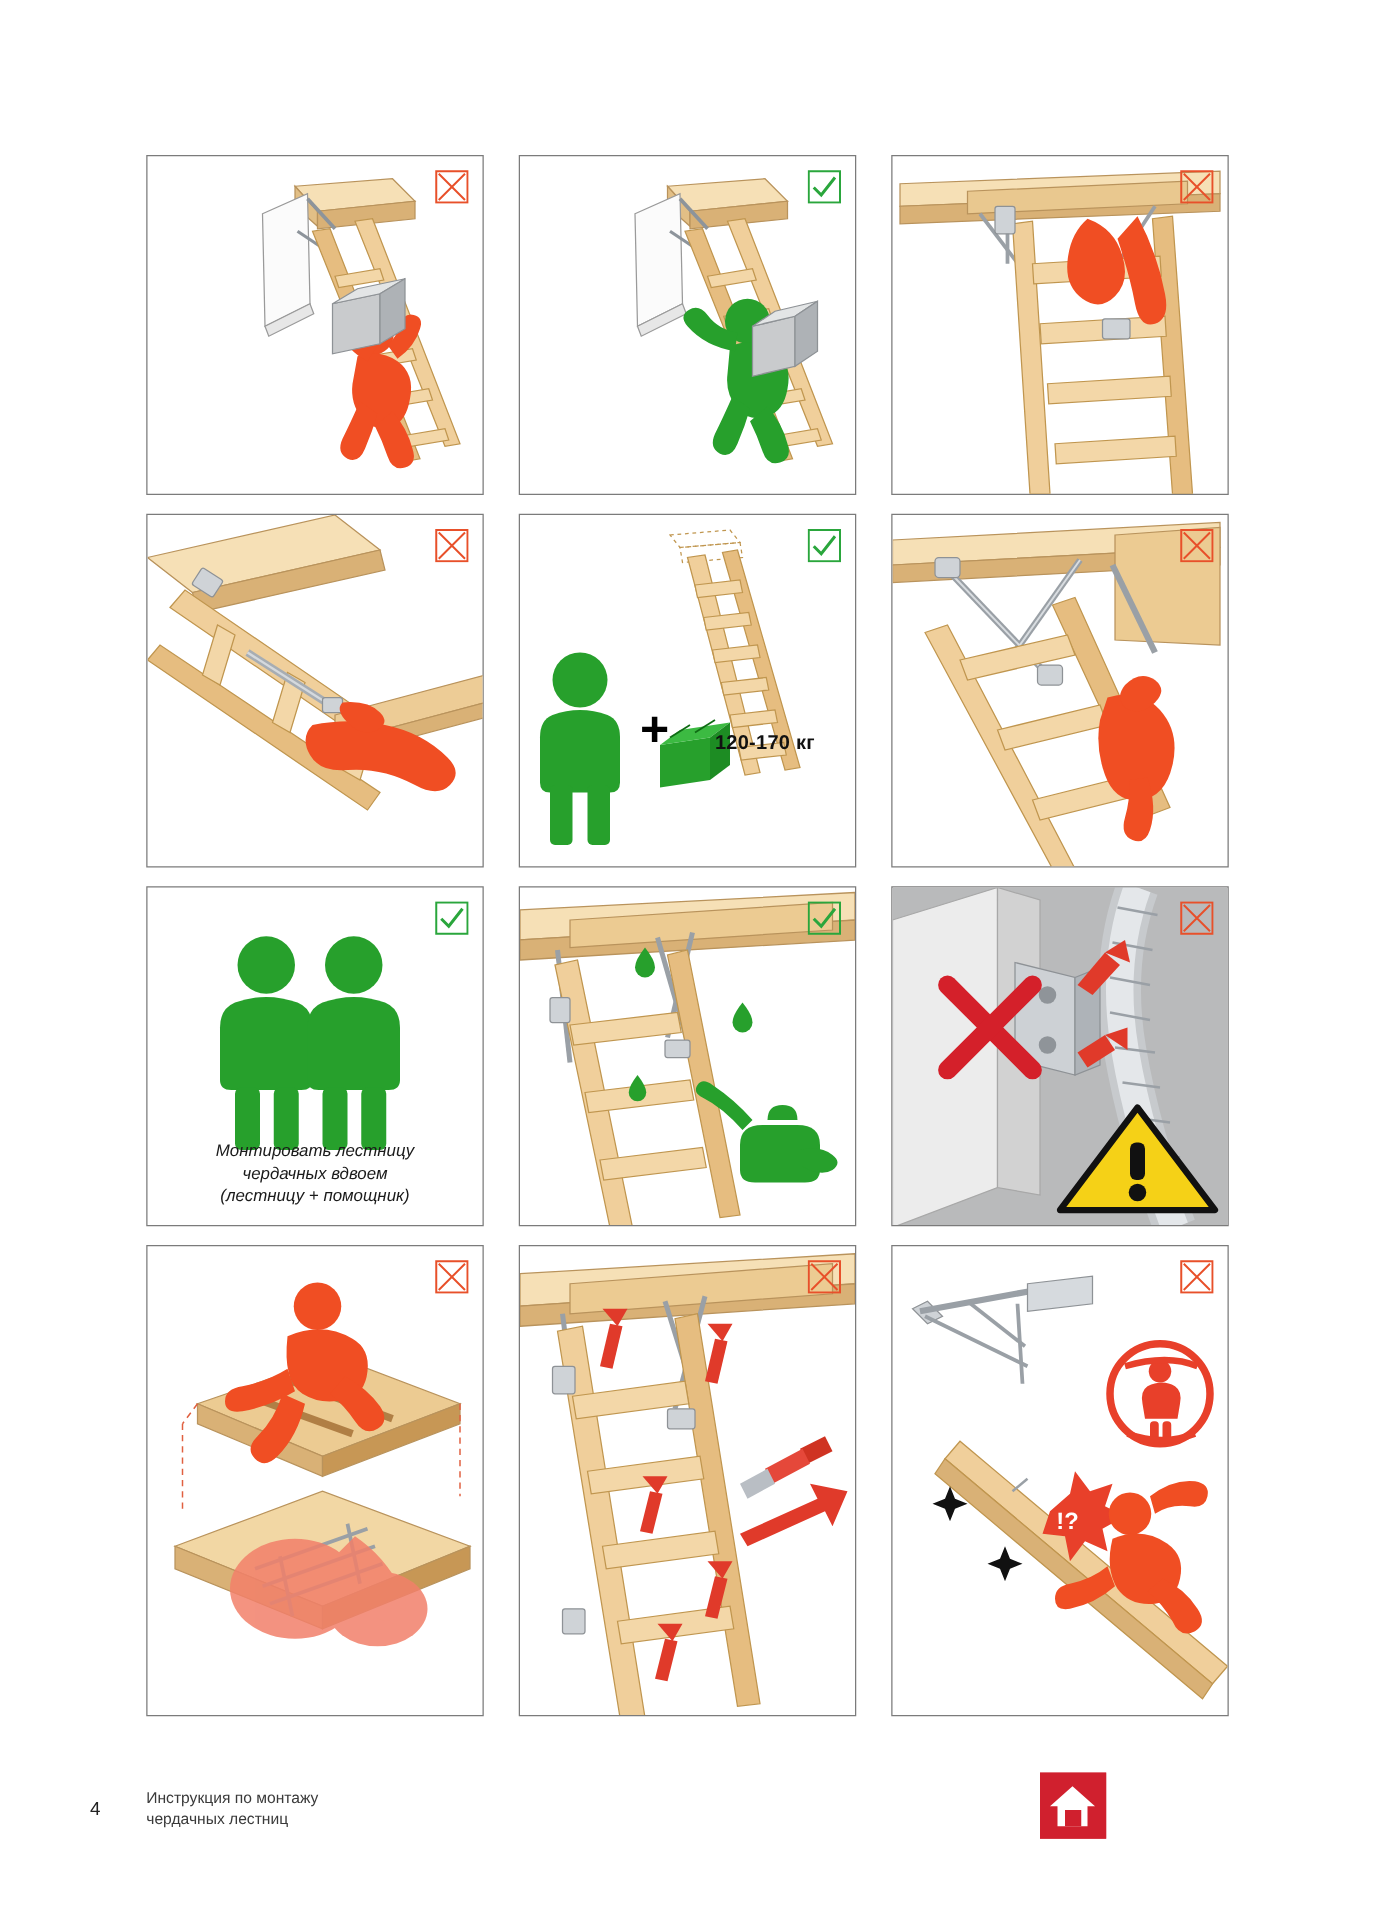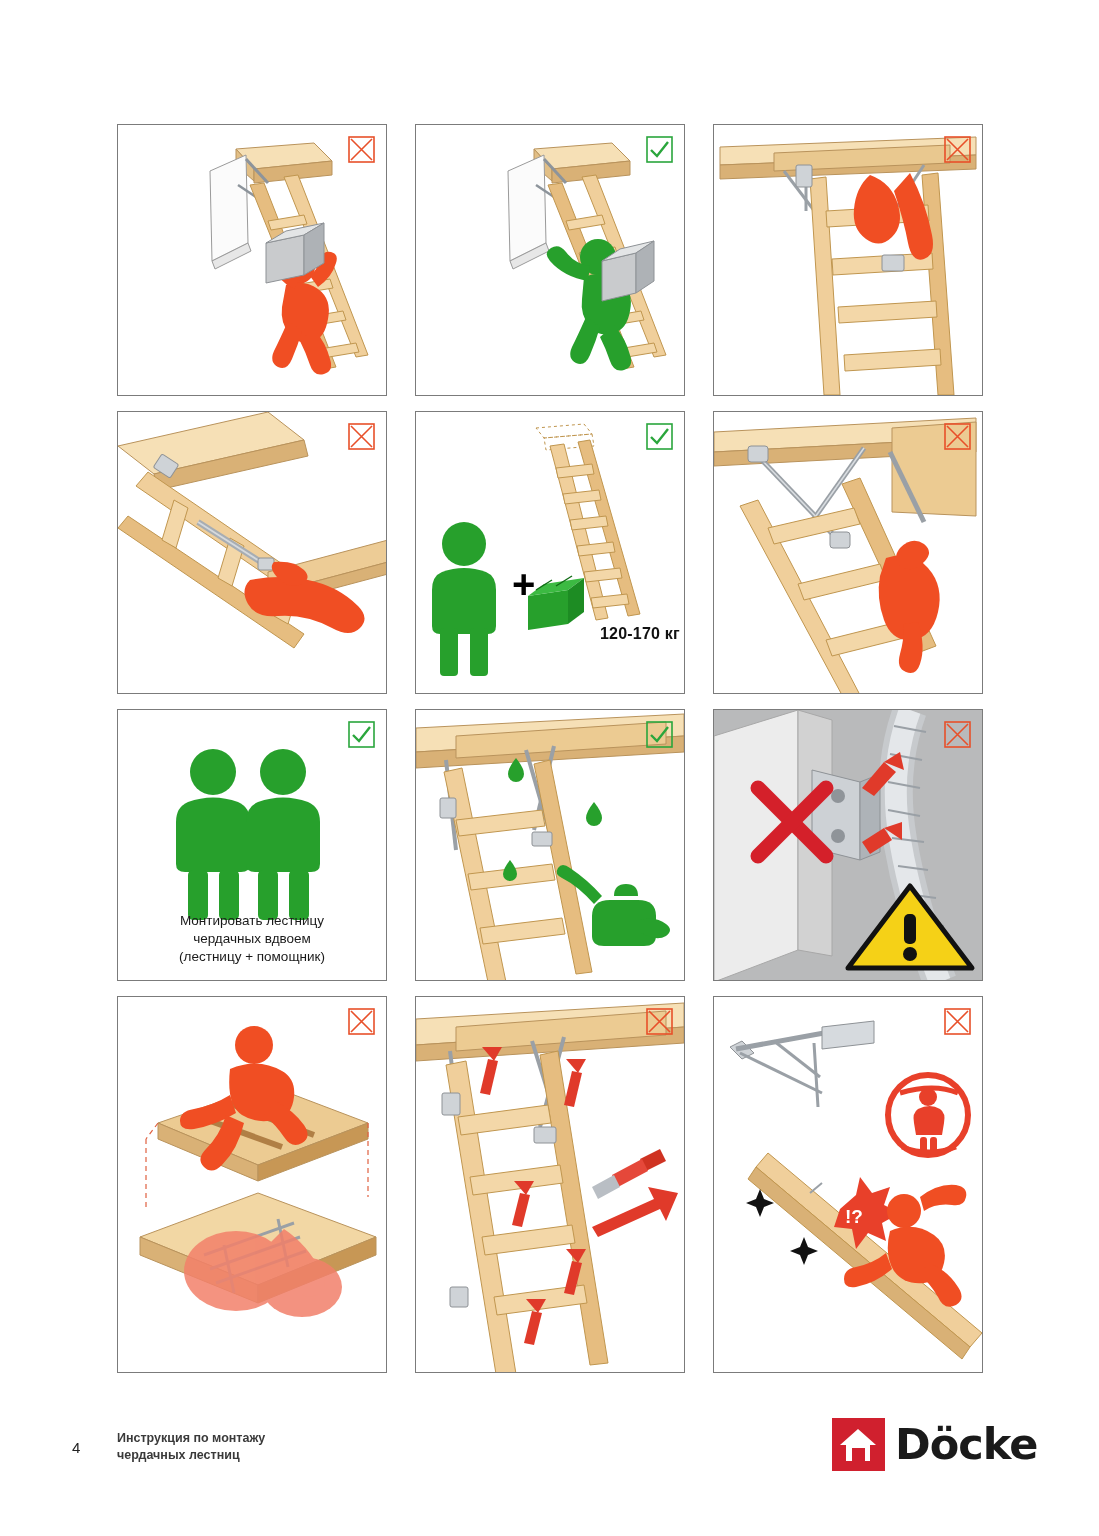--- a/index.html
+++ b/index.html
@@ -53,30 +53,30 @@
   .badge svg { display: block; }
   .caption {
     position: absolute;
     left: 0;
     right: 0;
     bottom: 14px;
     text-align: center;
     font-size: 13.5px;
     line-height: 18px;
     color: #1a1a1a;
+    font-style: italic;
   }
   .kg-label {
     position: absolute;
-    left: 184px;
+    left: 156px;
     top: 174px;
     font-size: 16px;
     font-weight: bold;
     color: #111;
     letter-spacing: .2px;
-    margin-top: 39px;
   }
   .plus {
     position: absolute;
     left: 96px;
     top: 152px;
     font-size: 40px;
     font-weight: bold;
     color: #000;
     line-height: 40px;
   }
@@ -95,21 +95,20 @@
     font-size: 15px;
     color: #222;
   }
   .footer-text {
     position: absolute;
     left: 117px;
     top: 30px;
     font-size: 12.5px;
     line-height: 17px;
     color: #3a3a3a;
-    font-weight: bold;
   }
   .logo {
     position: absolute;
     left: 832px;
     top: 16px;
     height: 56px;
     display: flex;
     align-items: center;
   }
   .logo-mark {
@@ -712,17 +711,16 @@
       <div>чердачных лестниц</div>
     </div>
     <div class="logo">
       <div class="logo-mark">
         <svg width="53" height="53" viewBox="0 0 53 53">
           <rect x="0" y="0" width="53" height="53" fill="#d0202e"></rect>
           <path d="M26 11 L44 27 L38 27 L38 43 L14 43 L14 27 L8 27 Z" fill="#ffffff"></path>
           <rect x="20" y="30" width="13" height="13" fill="#d0202e"></rect>
         </svg>
       </div>
-      <div class="logo-text">Döcke</div>
     </div>
   </div>
 
 </div>
 
 </body></html>

